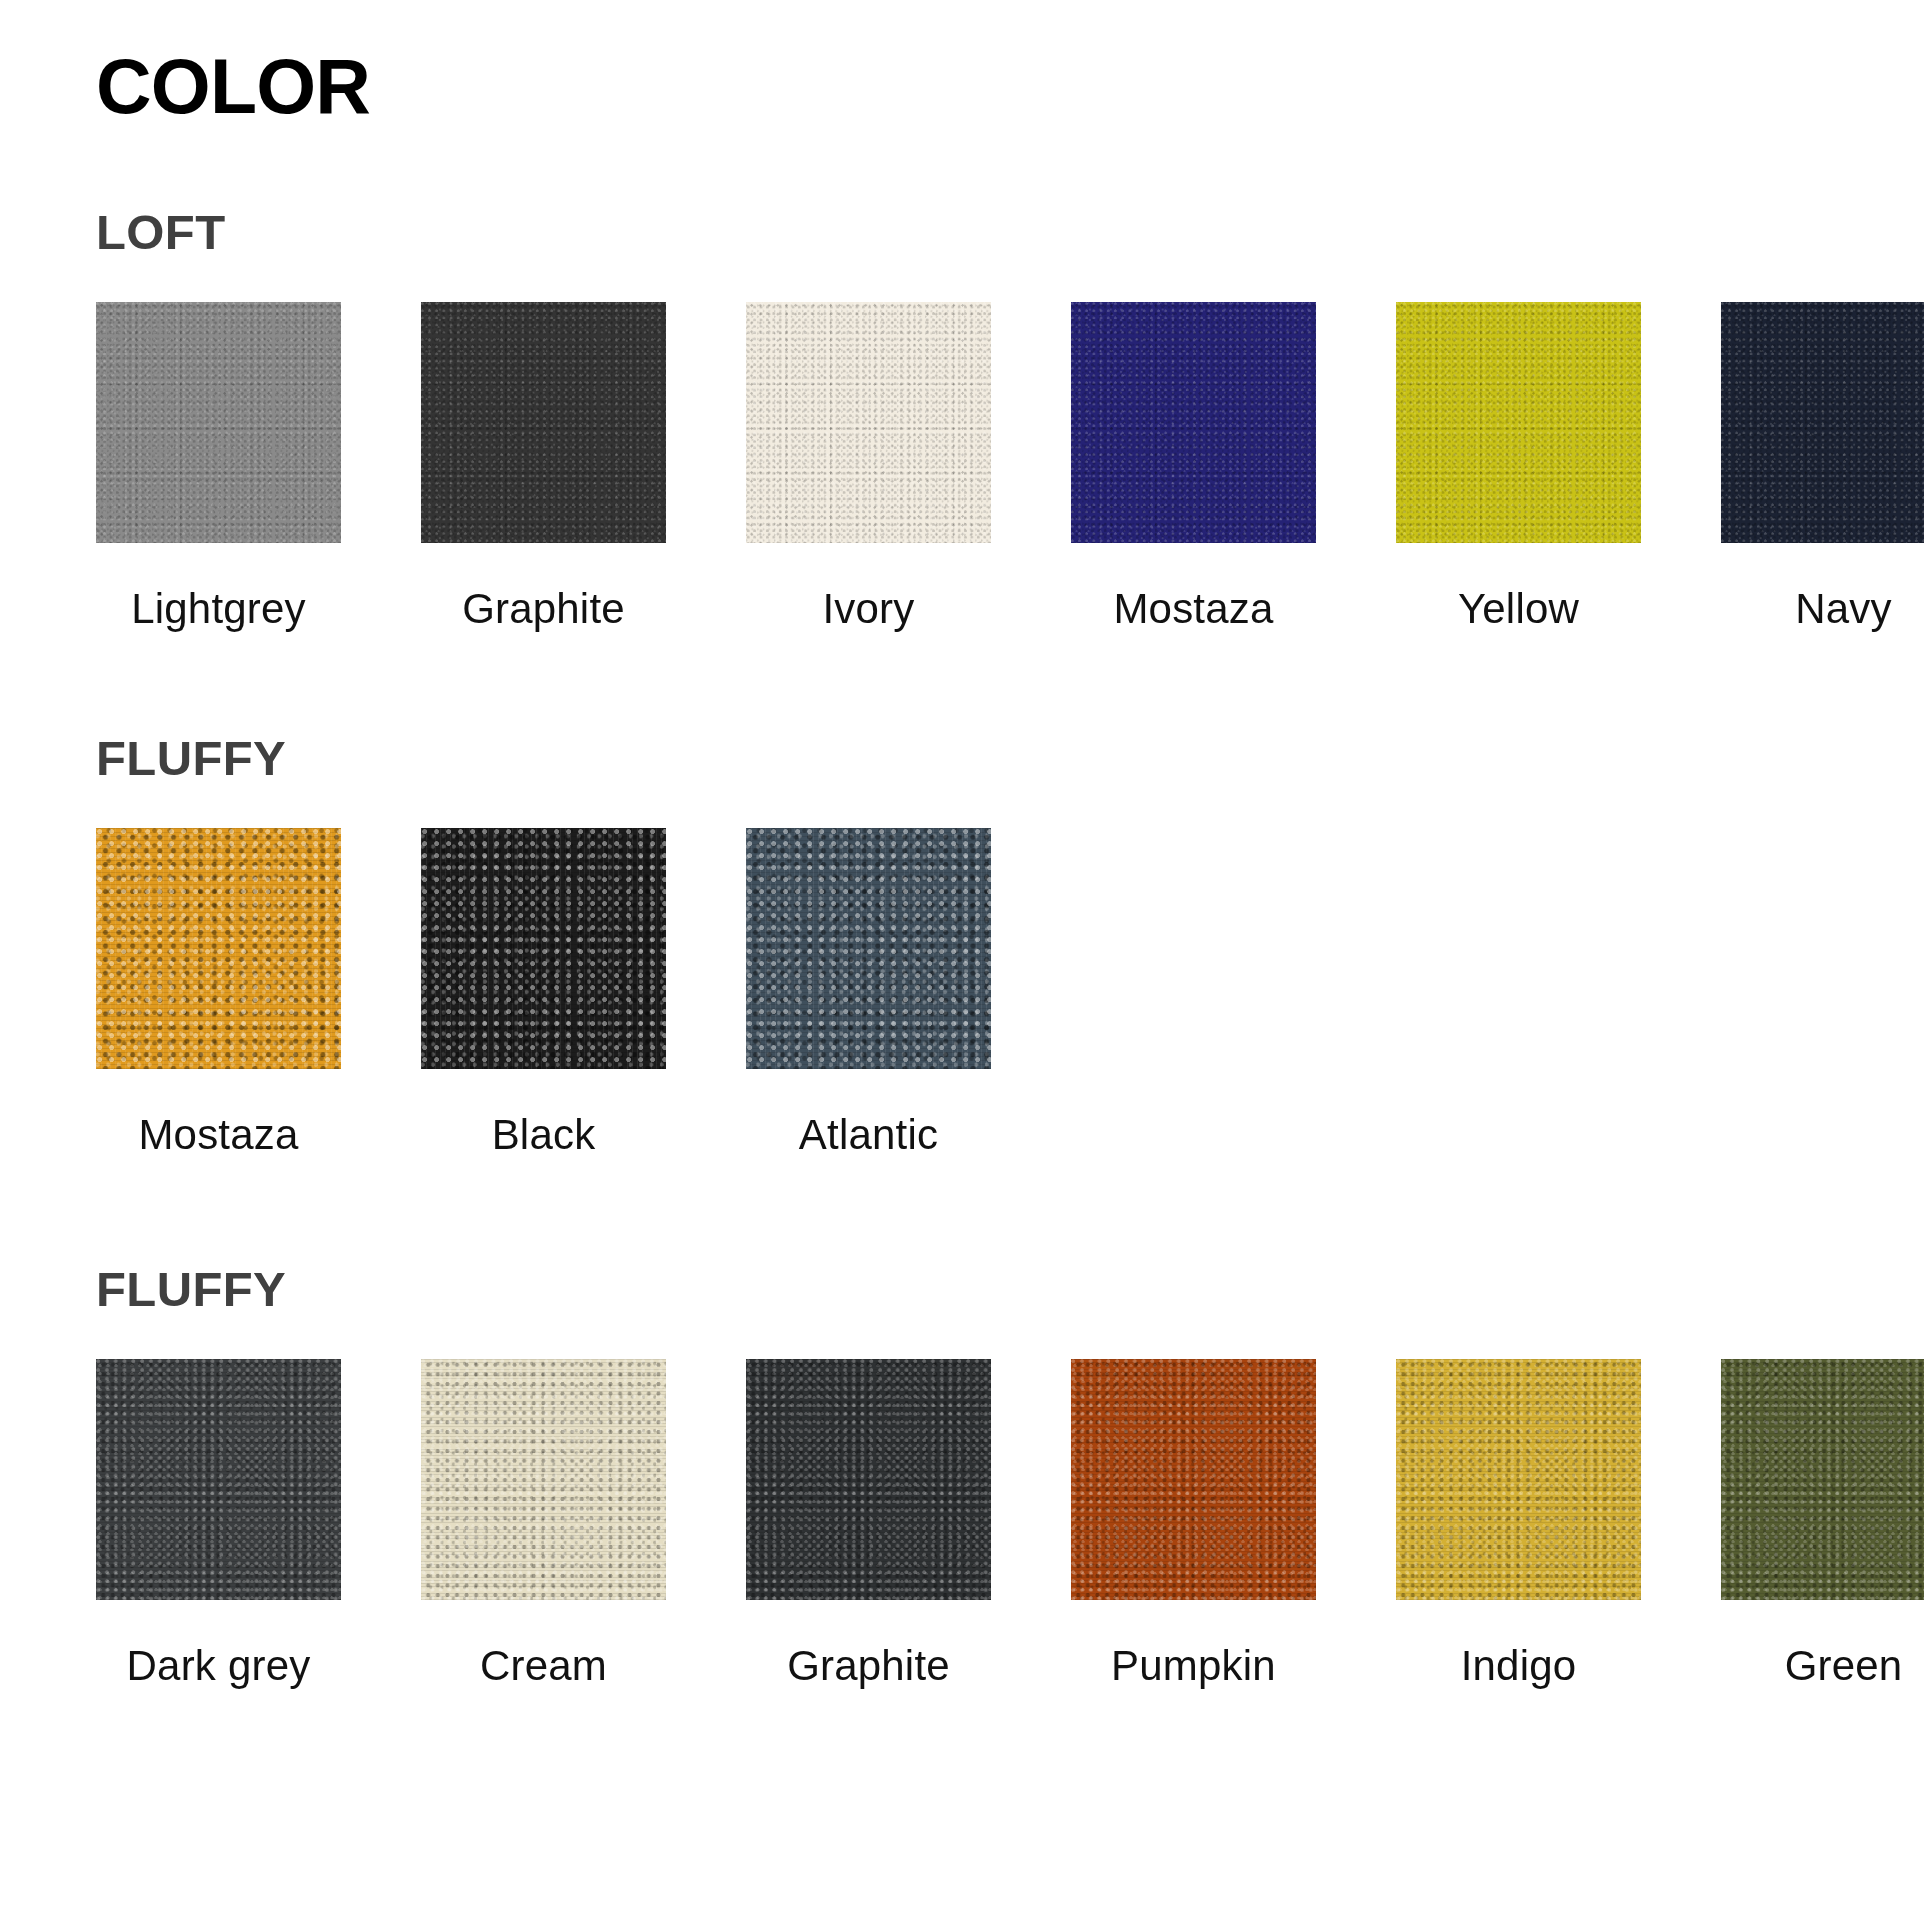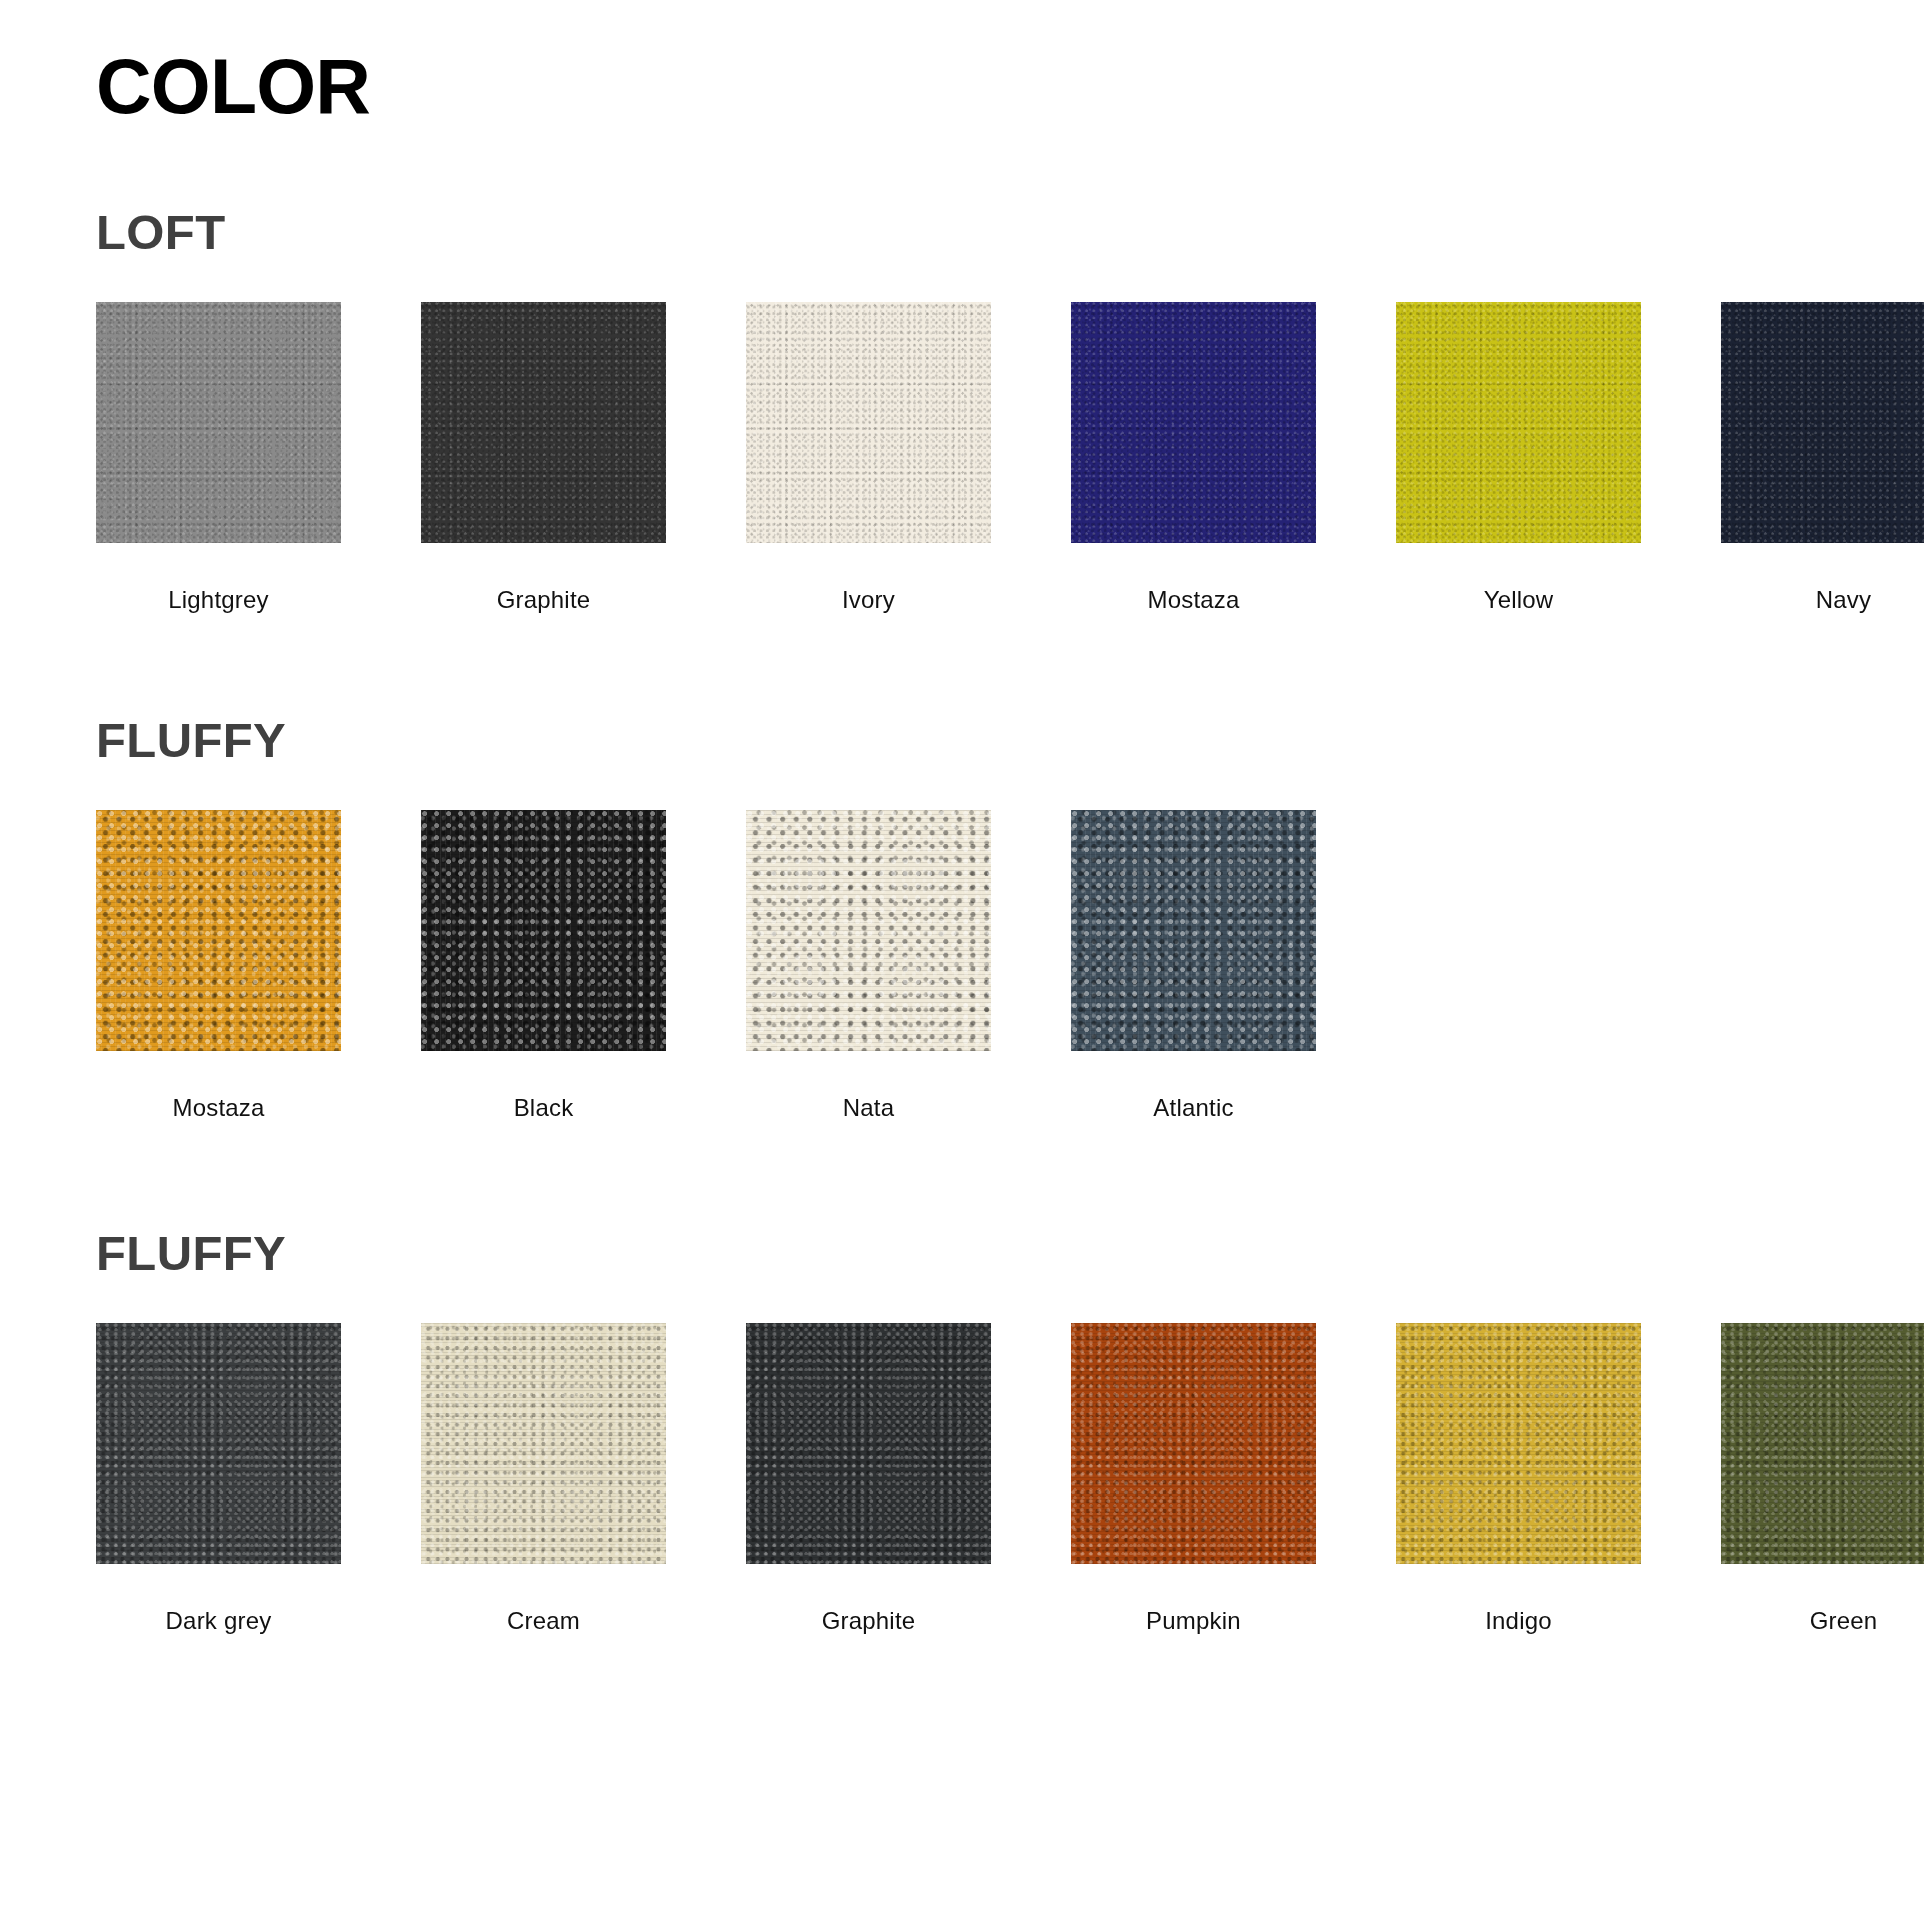--- a/index.html
+++ b/index.html
@@ -114,21 +114,21 @@
       radial-gradient(circle at 50% 85%, rgba(255,255,255,.18) 0 1.4px, transparent 2px),
       radial-gradient(circle at 90% 40%, rgba(0,0,0,.20) 0 1.4px, transparent 2.1px),
       repeating-linear-gradient(0deg, rgba(0,0,0,.09) 0 0.8px, transparent 0.8px 3.2px);
     background-size: 8.8px 8.8px, 9.6px 9.6px, 8px 8px, 11.2px 11.2px, 100% 100%;
     opacity: 1;
   }
 
   .swatch-label {
     margin-top: 45px;
     text-align: center;
-    font-size: 24px;
+    font-size: 42px;
     line-height: 1.0;
     font-weight: 400;
     color: #111111;
     letter-spacing: 0.2px;
   }
 </style>
 </head>
 <body style="background: rgb(255, 255, 255); color: rgb(17, 17, 17);">
 
 <div class="sheet">
@@ -197,26 +197,20 @@
         <div class="swatch-label">Mostaza</div>
       </div>
 
       <div class="swatch-cell">
         <div class="swatch-chip" style="background-color: rgb(28, 28, 28);">
           <div class="tex tex-boucle"></div>
         </div>
         <div class="swatch-label">Black</div>
       </div>
 
-      <div class="swatch-cell">
-        <div class="swatch-chip" style="background-color: rgb(240, 234, 217);">
-          <div class="tex tex-boucle"></div>
-        </div>
-        <div class="swatch-label">Nata</div>
-      </div>
 
       <div class="swatch-cell">
         <div class="swatch-chip" style="background-color: rgb(63, 79, 92);">
           <div class="tex tex-boucle"></div>
         </div>
         <div class="swatch-label">Atlantic</div>
       </div>
 
     </div>
   </section>

